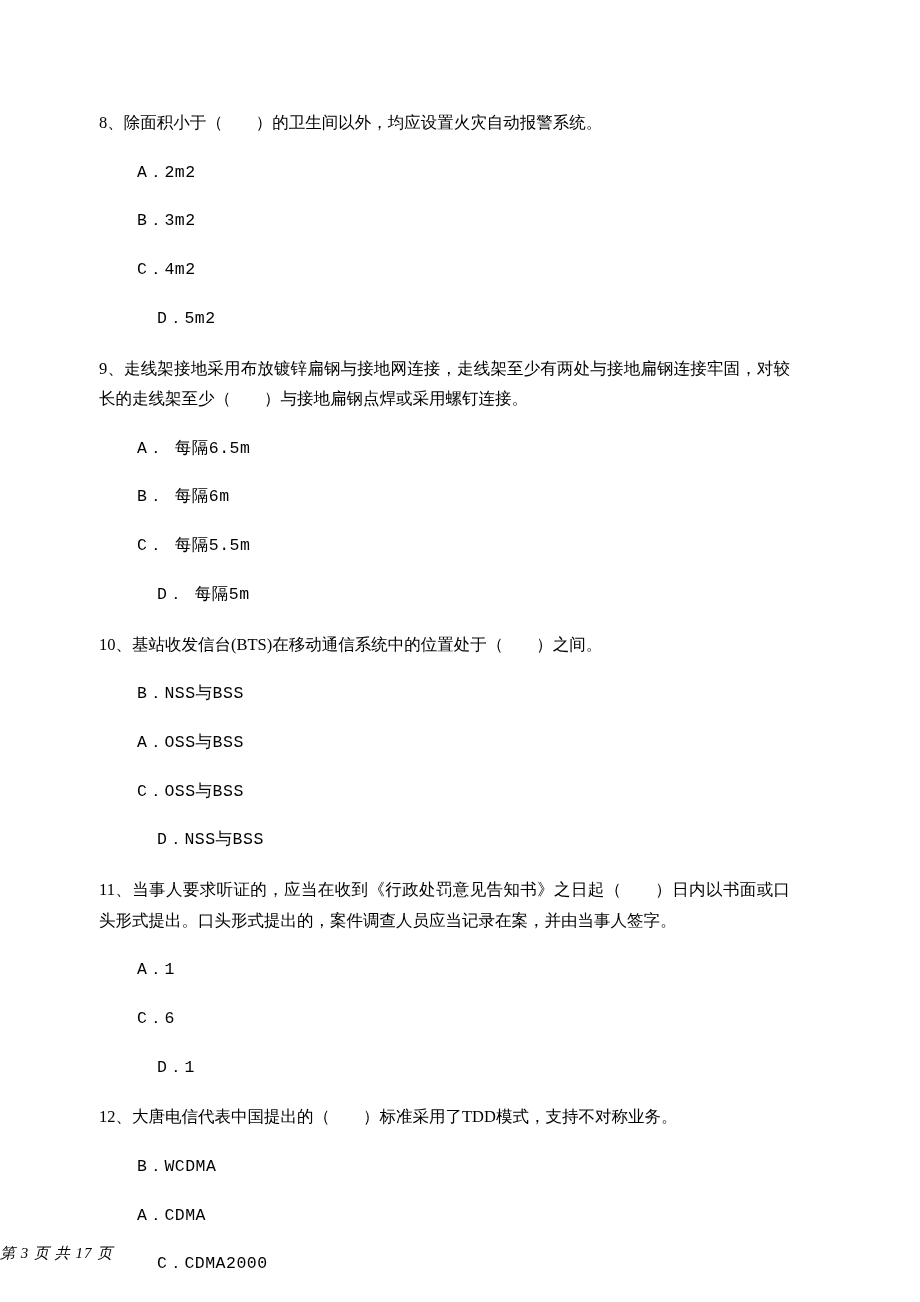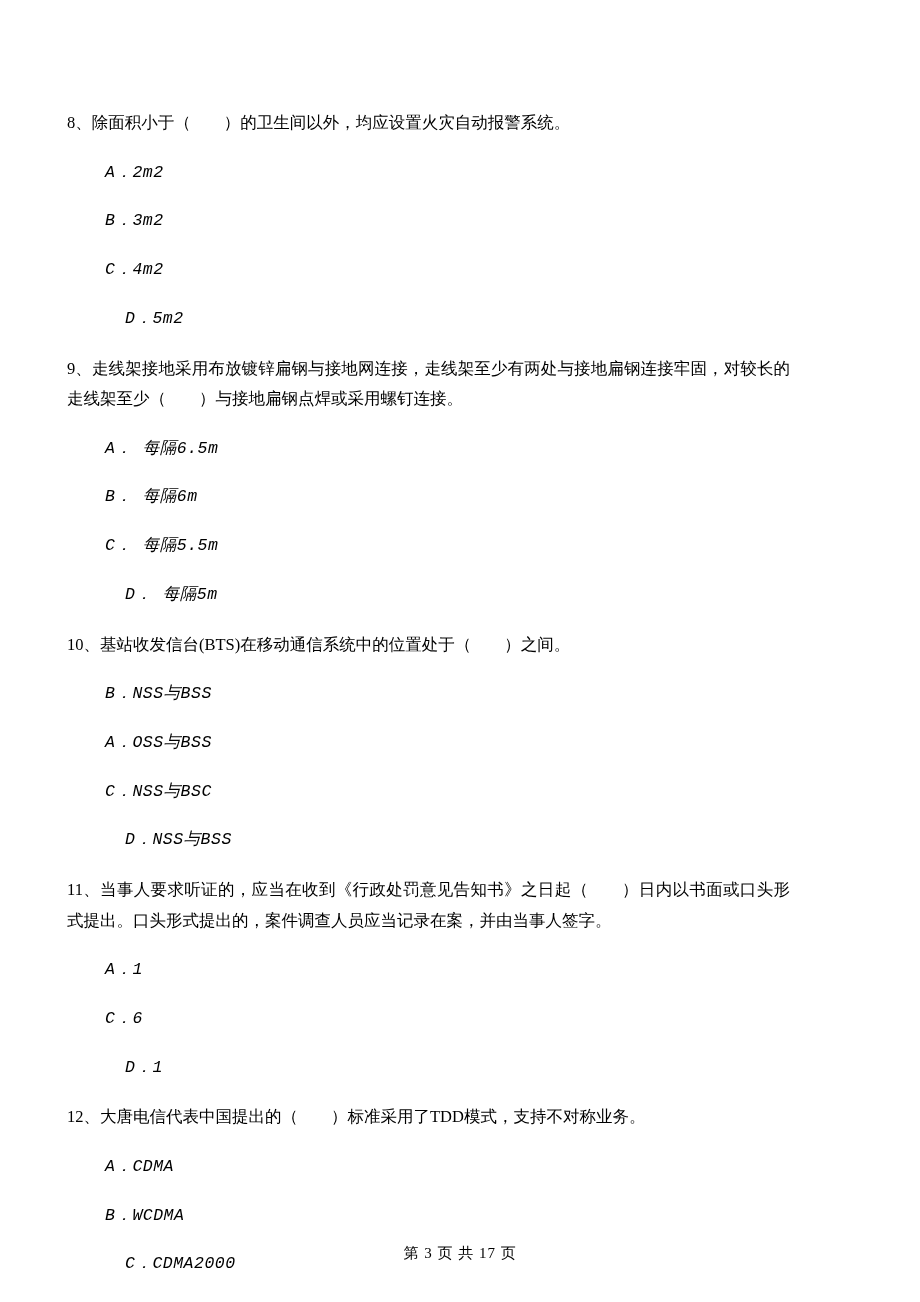--- a/index.html
+++ b/index.html
@@ -8,53 +8,53 @@
     background: #fff;
     font-family: "SimSun", "宋体", serif;
     font-size: 16.5px;
     color: #000;
     line-height: 1.5;
   }
   .page {
     width: 920px;
     height: 1302px;
     box-sizing: border-box;
-    padding: 108px 130px 0 67px;
+    padding: 108px 130px 0 99px;
     position: relative;
   }
   .question {
     margin-bottom: 10px;
   }
   .q-text {
     margin: 0 0 22px 0;
     line-height: 1.85;
     text-align: justify;
   }
   .options {
     padding-left: 38px;
     margin-bottom: 22px;
   }
   .option {
     margin-bottom: 24px;
     font-family: "Courier New", "SimSun", monospace;
     letter-spacing: 0.5px;
-    font-style: italic;
   }
   .option:last-child {
     margin-bottom: 0;
     margin-left: 20px;
   }
   .footer {
     position: absolute;
     bottom: 38px;
     left: 0;
     right: 0;
-    text-align: center;
+    text-align: left;
     font-size: 15px;
     letter-spacing: 1px;
+    font-style: italic;
   }
 </style>
 </head>
 <body>
 
 <div class="page">
 
   <div class="question">
     <p class="q-text"><span>8、</span><span>除面积小于（　　）的卫生间以外，均应设置火灾自动报警系统。</span></p>
     <div class="options">
@@ -73,37 +73,37 @@
       <div class="option">C． 每隔5.5m</div>
       <div class="option">D． 每隔5m</div>
     </div>
   </div>
 
   <div class="question">
     <p class="q-text"><span>10、</span><span>基站收发信台(BTS)在移动通信系统中的位置处于（　　）之间。</span></p>
     <div class="options">
       <div class="option">B．NSS与BSS</div>
       <div class="option">A．OSS与BSS</div>
-      <div class="option">C．NSS与BSC</div>
+      <div class="option">C．OSS与BSS</div>
       <div class="option">D．NSS与BSS</div>
     </div>
   </div>
 
   <div class="question">
     <p class="q-text"><span>11、</span><span>当事人要求听证的，应当在收到《行政处罚意见告知书》之日起（　　）日内以书面或口头形式提出。口头形式提出的，案件调查人员应当记录在案，并由当事人签字。</span></p>
     <div class="options">
       <div class="option">A．1</div>
       <div class="option">C．6</div>
       <div class="option">D．1</div>
     </div>
   </div>
 
   <div class="question">
     <p class="q-text"><span>12、</span><span>大唐电信代表中国提出的（　　）标准采用了TDD模式，支持不对称业务。</span></p>
     <div class="options">
+      <div class="option">B．WCDMA</div>
       <div class="option">A．CDMA</div>
-      <div class="option">B．WCDMA</div>
       <div class="option">C．CDMA2000</div>
     </div>
   </div>
 
   <div class="footer">第 3 页 共 17 页</div>
 </div>
 
 </body></html>

